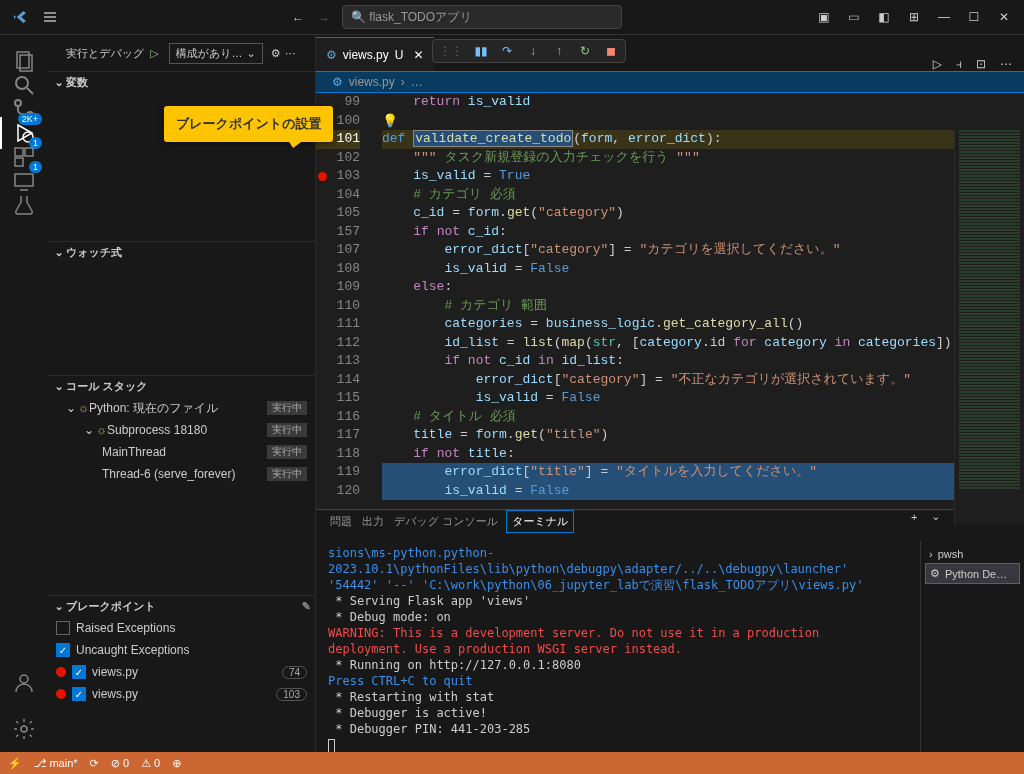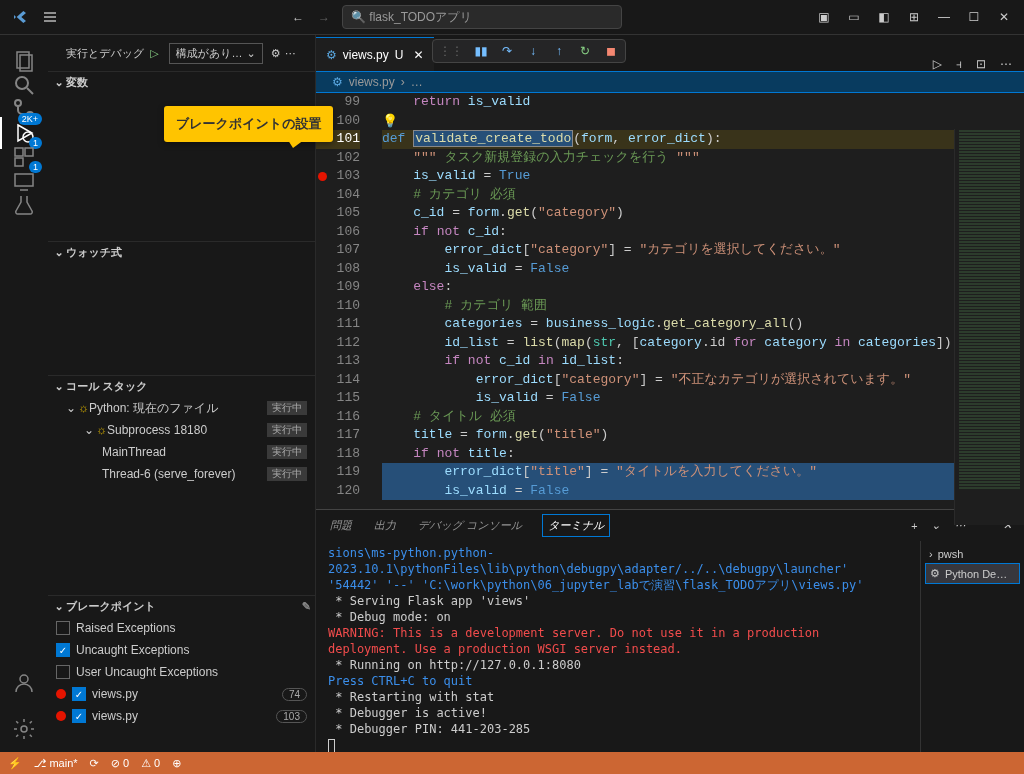--- a/index.html
+++ b/index.html
@@ -301,26 +301,25 @@
 .panel {
   height: 248px;
   background: #181818;
   border-top: 1px solid #444;
   display: flex;
   flex-direction: column;
 }
 .panel-tabs {
   height: 32px;
   display: flex;
-  align-items: center;
+  align-items: flex-start;
   padding: 0 12px;
-  gap: 18px;
+  gap: 6px;
   font-size: 11px;
   color: #969696;
-  font-style: italic;
 }
 .panel-tabs .ptab { cursor: pointer; padding: 4px 2px; }
 .panel-tabs .ptab.active { color: #fff; border: 1px solid #0078d4; padding: 3px 5px; }
 .panel-actions { margin-left: auto; display: flex; gap: 14px; align-items: center; color: #ccc; }
 .terminal-body {
   flex: 1;
   display: flex;
   gap: 8px;
 }
 .terminal-output {
@@ -518,24 +517,20 @@
       <span style="margin-left:auto;opacity:.6">✎</span>
     </div>
     <div class="section-body" id="breakpoints-list">
         <div class="breakpoint-item">
           <span class="checkbox"></span>
           <span>Raised Exceptions</span>
         </div>
         <div class="breakpoint-item">
           <span class="checkbox checked">✓</span>
           <span>Uncaught Exceptions</span>
-        </div>
-        <div class="breakpoint-item">
-          <span class="checkbox"></span>
-          <span>User Uncaught Exceptions</span>
         </div>
         <div class="breakpoint-item">
           <span class="bp-dot"></span>
           <span class="checkbox checked">✓</span>
           <span>views.py</span>
           <span class="bp-badge">74</span>
         </div>
         <div class="breakpoint-item">
           <span class="bp-dot"></span>
           <span class="checkbox checked">✓</span>
@@ -579,21 +574,21 @@
 
     <div class="code-area">
       <div class="gutter" id="gutter">
           <div class="ln">99</div>
           <div class="ln">100<span class="lightbulb">💡</span></div>
           <div class="ln current">101</div>
           <div class="ln">102</div>
           <div class="ln">103<span class="bp-circle"></span></div>
           <div class="ln">104</div>
           <div class="ln">105</div>
-          <div class="ln">106</div>
+          <div class="ln">157</div>
           <div class="ln">107</div>
           <div class="ln">108</div>
           <div class="ln">109</div>
           <div class="ln">110</div>
           <div class="ln">111</div>
           <div class="ln">112</div>
           <div class="ln">113</div>
           <div class="ln">114</div>
           <div class="ln">115</div>
           <div class="ln">116</div>

